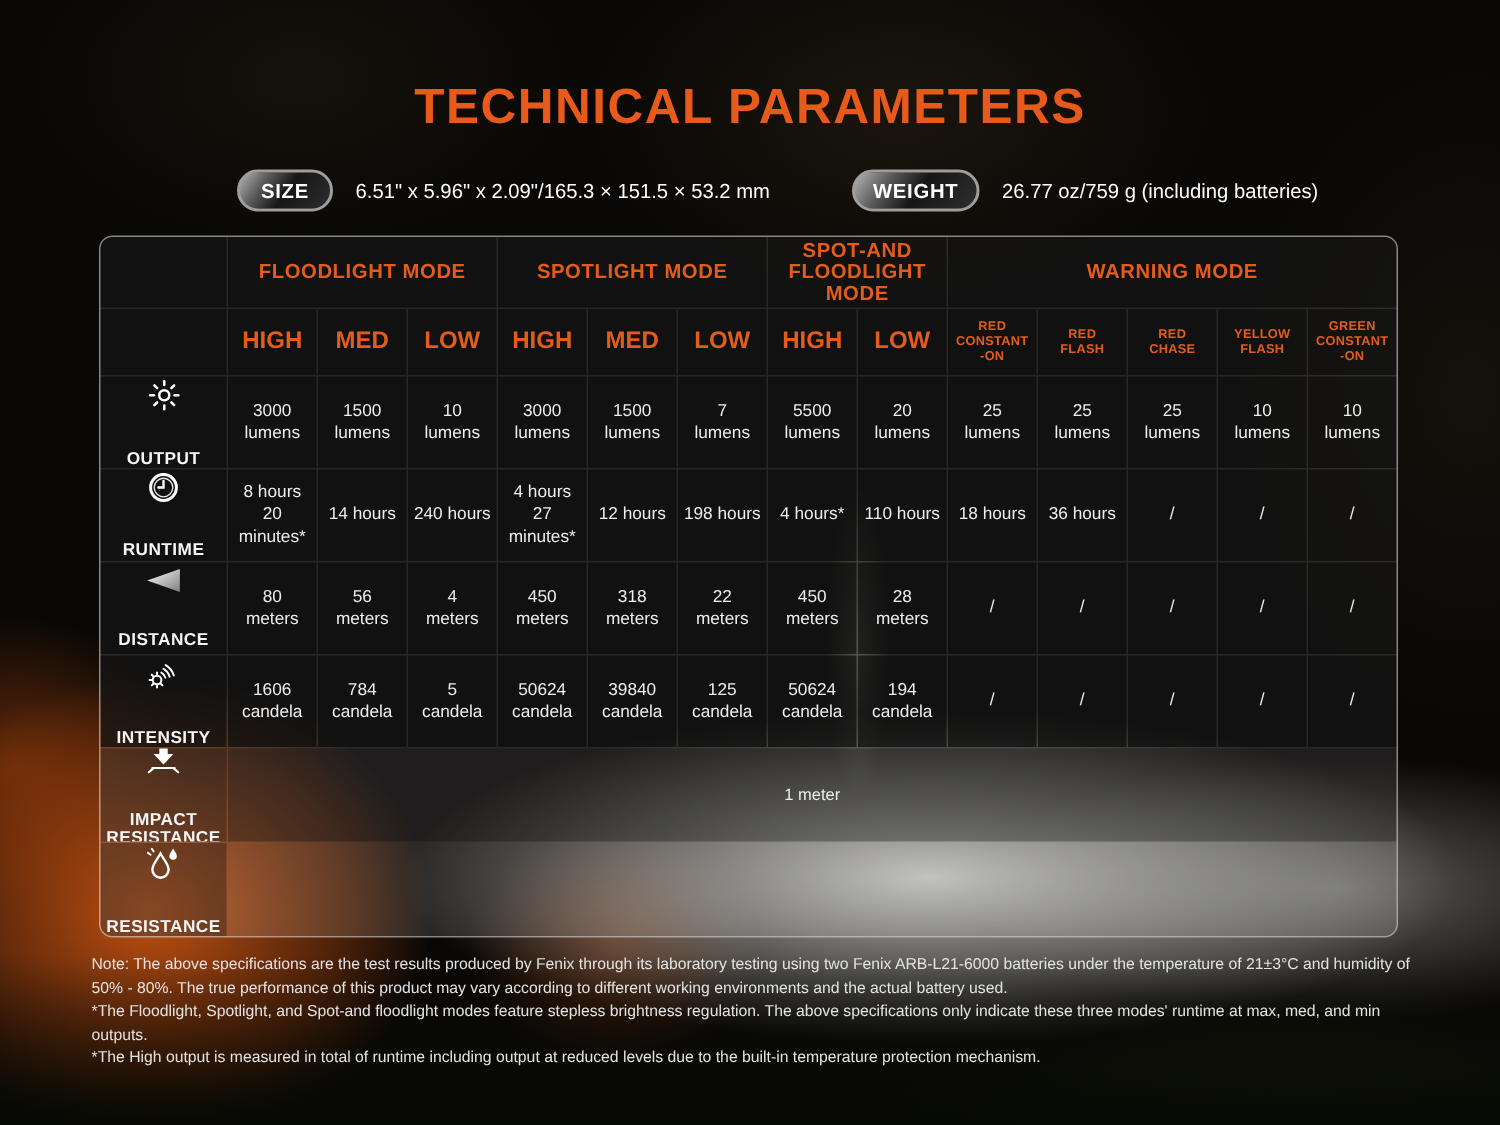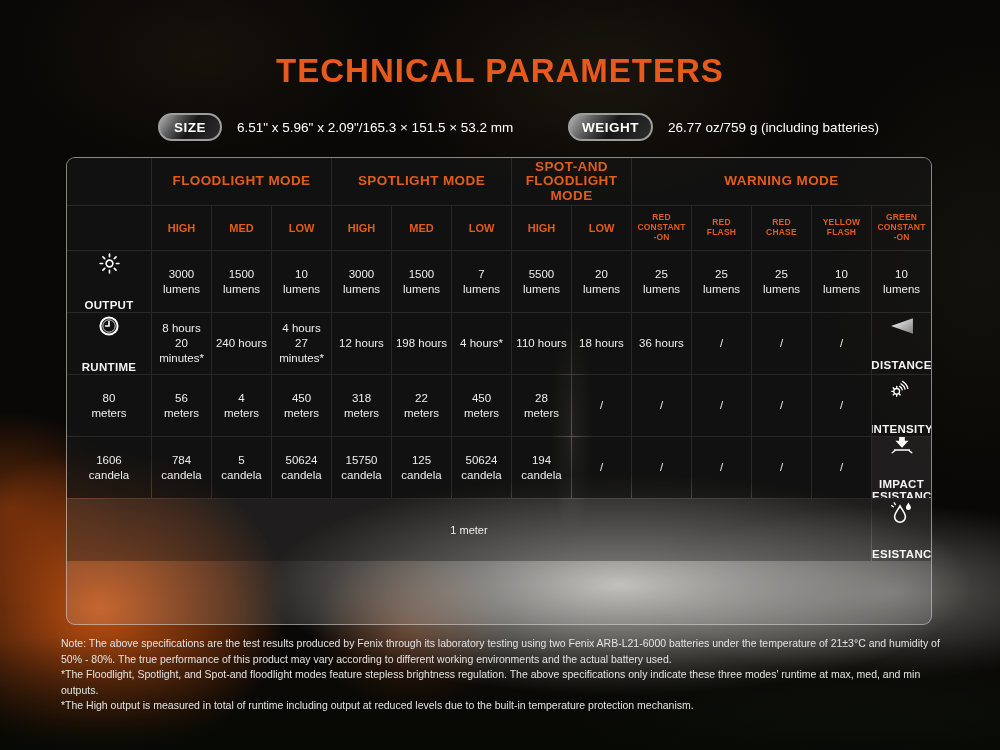--- a/index.html
+++ b/index.html
@@ -55,21 +55,21 @@
     display:flex; align-items:center; justify-content:center;
     text-align:center; background:rgba(9,9,9,0.70);
     padding:2px; overflow:hidden;
   }
   .cell.lite { background:rgba(11,11,11,0.34); }
   .group {
     color:#e25d1c; font-weight:bold; font-size:13.5px; letter-spacing:0.4px;
     line-height:1.08; white-space:pre-line;
   }
   .sub {
-    color:#e25d1c; font-weight:bold; font-size:11px;
+    color:#e25d1c; font-weight:bold; font-size:16px;
     line-height:1.15; white-space:pre-line;
   }
   .sub.warn { font-size:8.5px; letter-spacing:0.2px; }
   .lbl {
     flex-direction:column; gap:20px;
     color:#f5f5f5; font-weight:bold; font-size:11.5px; letter-spacing:0.3px;
     line-height:1.1;
   }
   .lbl .lbl-text { white-space:normal; }
   .val {
@@ -182,20 +182,21 @@
             <circle cx="12" cy="12" r="8.6" fill="none" stroke="#fff" stroke-width="2"></circle>
             <circle cx="12" cy="12" r="6.2" fill="none" stroke="#fff" stroke-width="0.9" opacity="0.9"></circle>
             <polyline points="12,7.6 12,12 8.6,12" fill="none" stroke="#fff" stroke-width="1.6" stroke-linecap="round"></polyline>
           </svg>
       </span>
       <span class="lbl-text">RUNTIME</span>
     </div>
     <div class="cell val">8 hours
 20
 minutes*</div>
+    <div class="cell val">14 hours</div>
     <div class="cell val">240 hours</div>
     <div class="cell val">4 hours
 27
 minutes*</div>
     <div class="cell val">12 hours</div>
     <div class="cell val">198 hours</div>
     <div class="cell val">4 hours*</div>
     <div class="cell val">110 hours</div>
     <div class="cell val">18 hours</div>
     <div class="cell val">36 hours</div>
@@ -259,21 +260,21 @@
       <span class="lbl-text">INTENSITY</span>
     </div>
     <div class="cell val">1606
 candela</div>
     <div class="cell val">784
 candela</div>
     <div class="cell val">5
 candela</div>
     <div class="cell val">50624
 candela</div>
-    <div class="cell val">15750
+    <div class="cell val">39840
 candela</div>
     <div class="cell val">125
 candela</div>
     <div class="cell val">50624
 candela</div>
     <div class="cell val">194
 candela</div>
     <div class="cell val">/</div>
     <div class="cell val">/</div>
     <div class="cell val">/</div>

